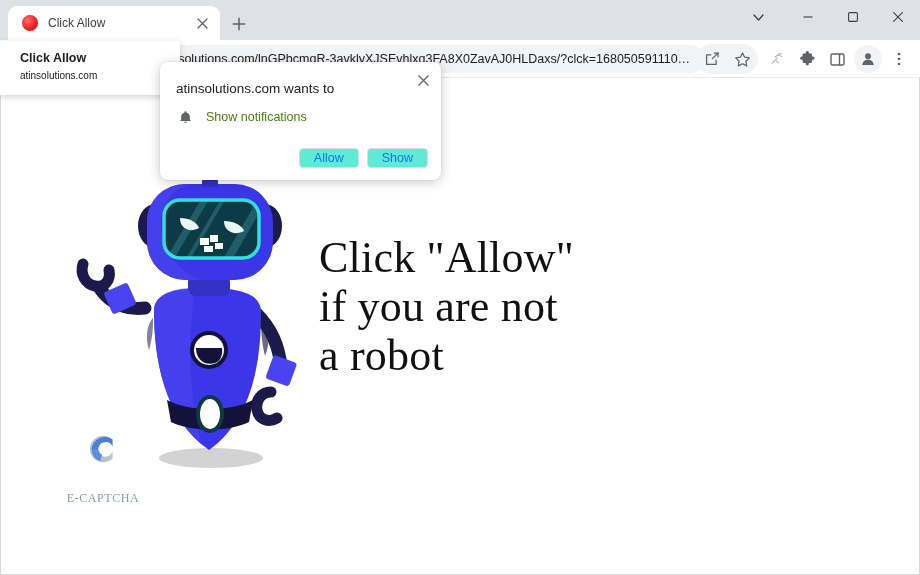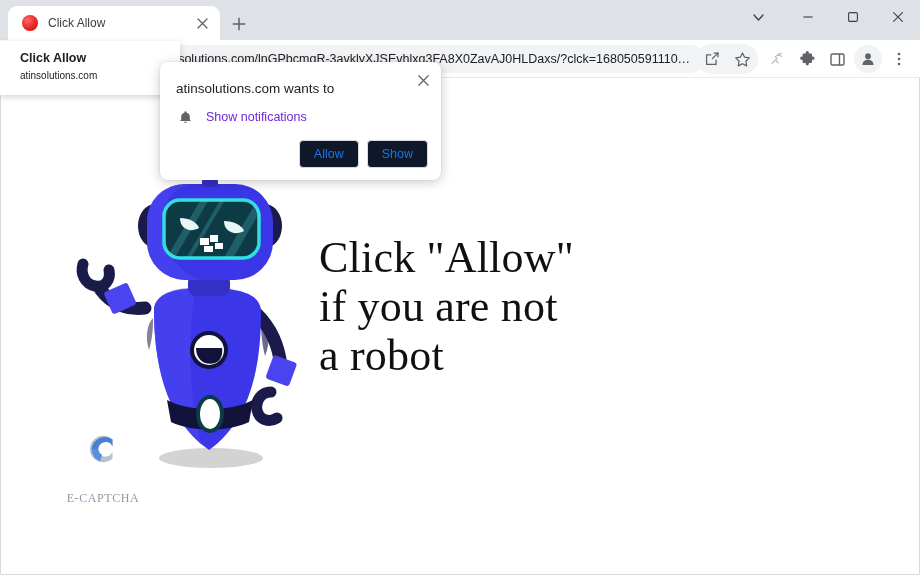--- a/index.html
+++ b/index.html
@@ -240,36 +240,36 @@
   }
   #bell-icon {
     width: 18px; height: 18px;
     display: flex; align-items: center; justify-content: center;
     color: #5f6368;
     flex: 0 0 auto;
   }
   #permission-row-label {
     margin-left: 12px;
     font-size: 12.5px;
-    color: #6d28d9;
+    color: #4d7c0f;
     white-space: nowrap;
   }
   #permission-dialog-buttons {
     position: absolute;
     right: 13px; bottom: 12px;
     display: flex;
     gap: 8px;
   }
   .dialog-btn {
     min-width: 52px;
-    height: 28px;
+    height: 20px;
     padding: 0 14px;
     border: 1px solid #dadce0;
     border-radius: 4px;
-    background: #0f172a;
+    background: #5eead4;
     color: #1a73e8;
     font-size: 12.5px;
     font-family: "Liberation Sans", sans-serif;
     display: flex; align-items: center; justify-content: center;
     box-sizing: border-box;
     cursor: pointer;
   }
 
   
   #page-content {

